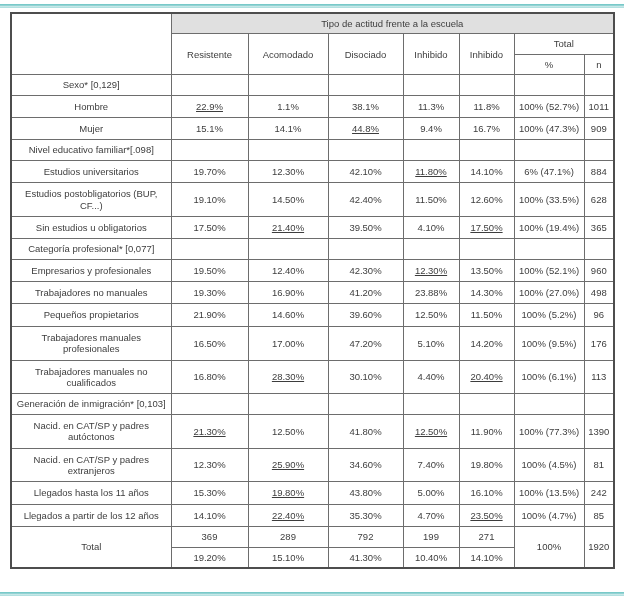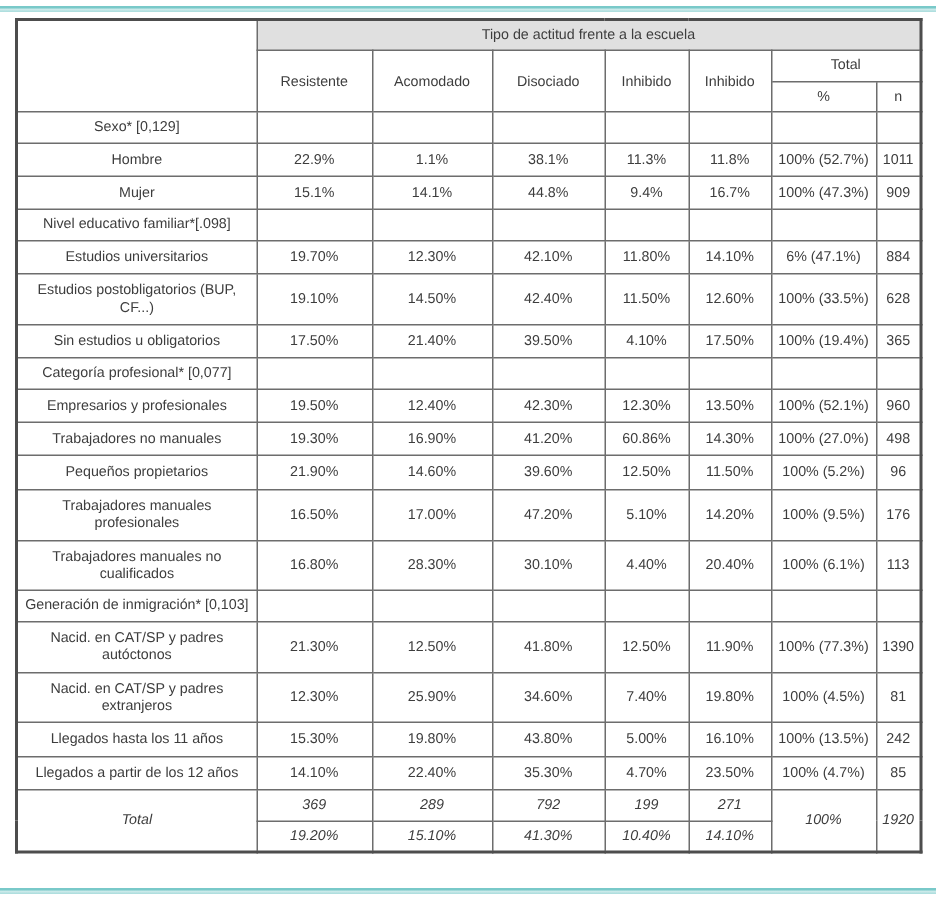--- a/index.html
+++ b/index.html
@@ -42,22 +42,22 @@
     padding: 4px 2px;
   }
   .col-head { padding: 6px 2px; margin-left: 24px; }
   .tot-head { padding: 2px 2px; }
   td.row-label, td.section-label {
     text-align: left;
     padding: 4px 5px;
   }
   td.section-label { padding: 4px 5px; white-space: nowrap; }
   tr.data-row td { padding: 5px 2px; }
-  .u { }
-  .foot-num td, .foot-pct td { padding: 3px 2px; font-style: italic; }
+  .u { text-decoration: underline; }
+  .foot-num td, .foot-pct td { padding: 3px 2px; }
 </style>
 </head>
 <body>
 
 <div class="page">
   <div class="accent-rule top"></div>
 
   <table class="stats">
     <colgroup>
       <col style="width:160px">
@@ -177,21 +177,21 @@
           <td><span class="u">12.30%</span></td>
           <td><span>13.50%</span></td>
           <td>100% (52.1%)</td>
           <td>960</td>
         </tr>
         <tr class="data-row">
           <td class="row-label">Trabajadores no manuales</td>
           <td><span>19.30%</span></td>
           <td><span>16.90%</span></td>
           <td><span>41.20%</span></td>
-          <td><span>60.86%</span></td>
+          <td><span>23.88%</span></td>
           <td><span>14.30%</span></td>
           <td>100% (27.0%)</td>
           <td>498</td>
         </tr>
         <tr class="data-row">
           <td class="row-label">Pequeños propietarios</td>
           <td><span>21.90%</span></td>
           <td><span>14.60%</span></td>
           <td><span>39.60%</span></td>
           <td><span>12.50%</span></td>

